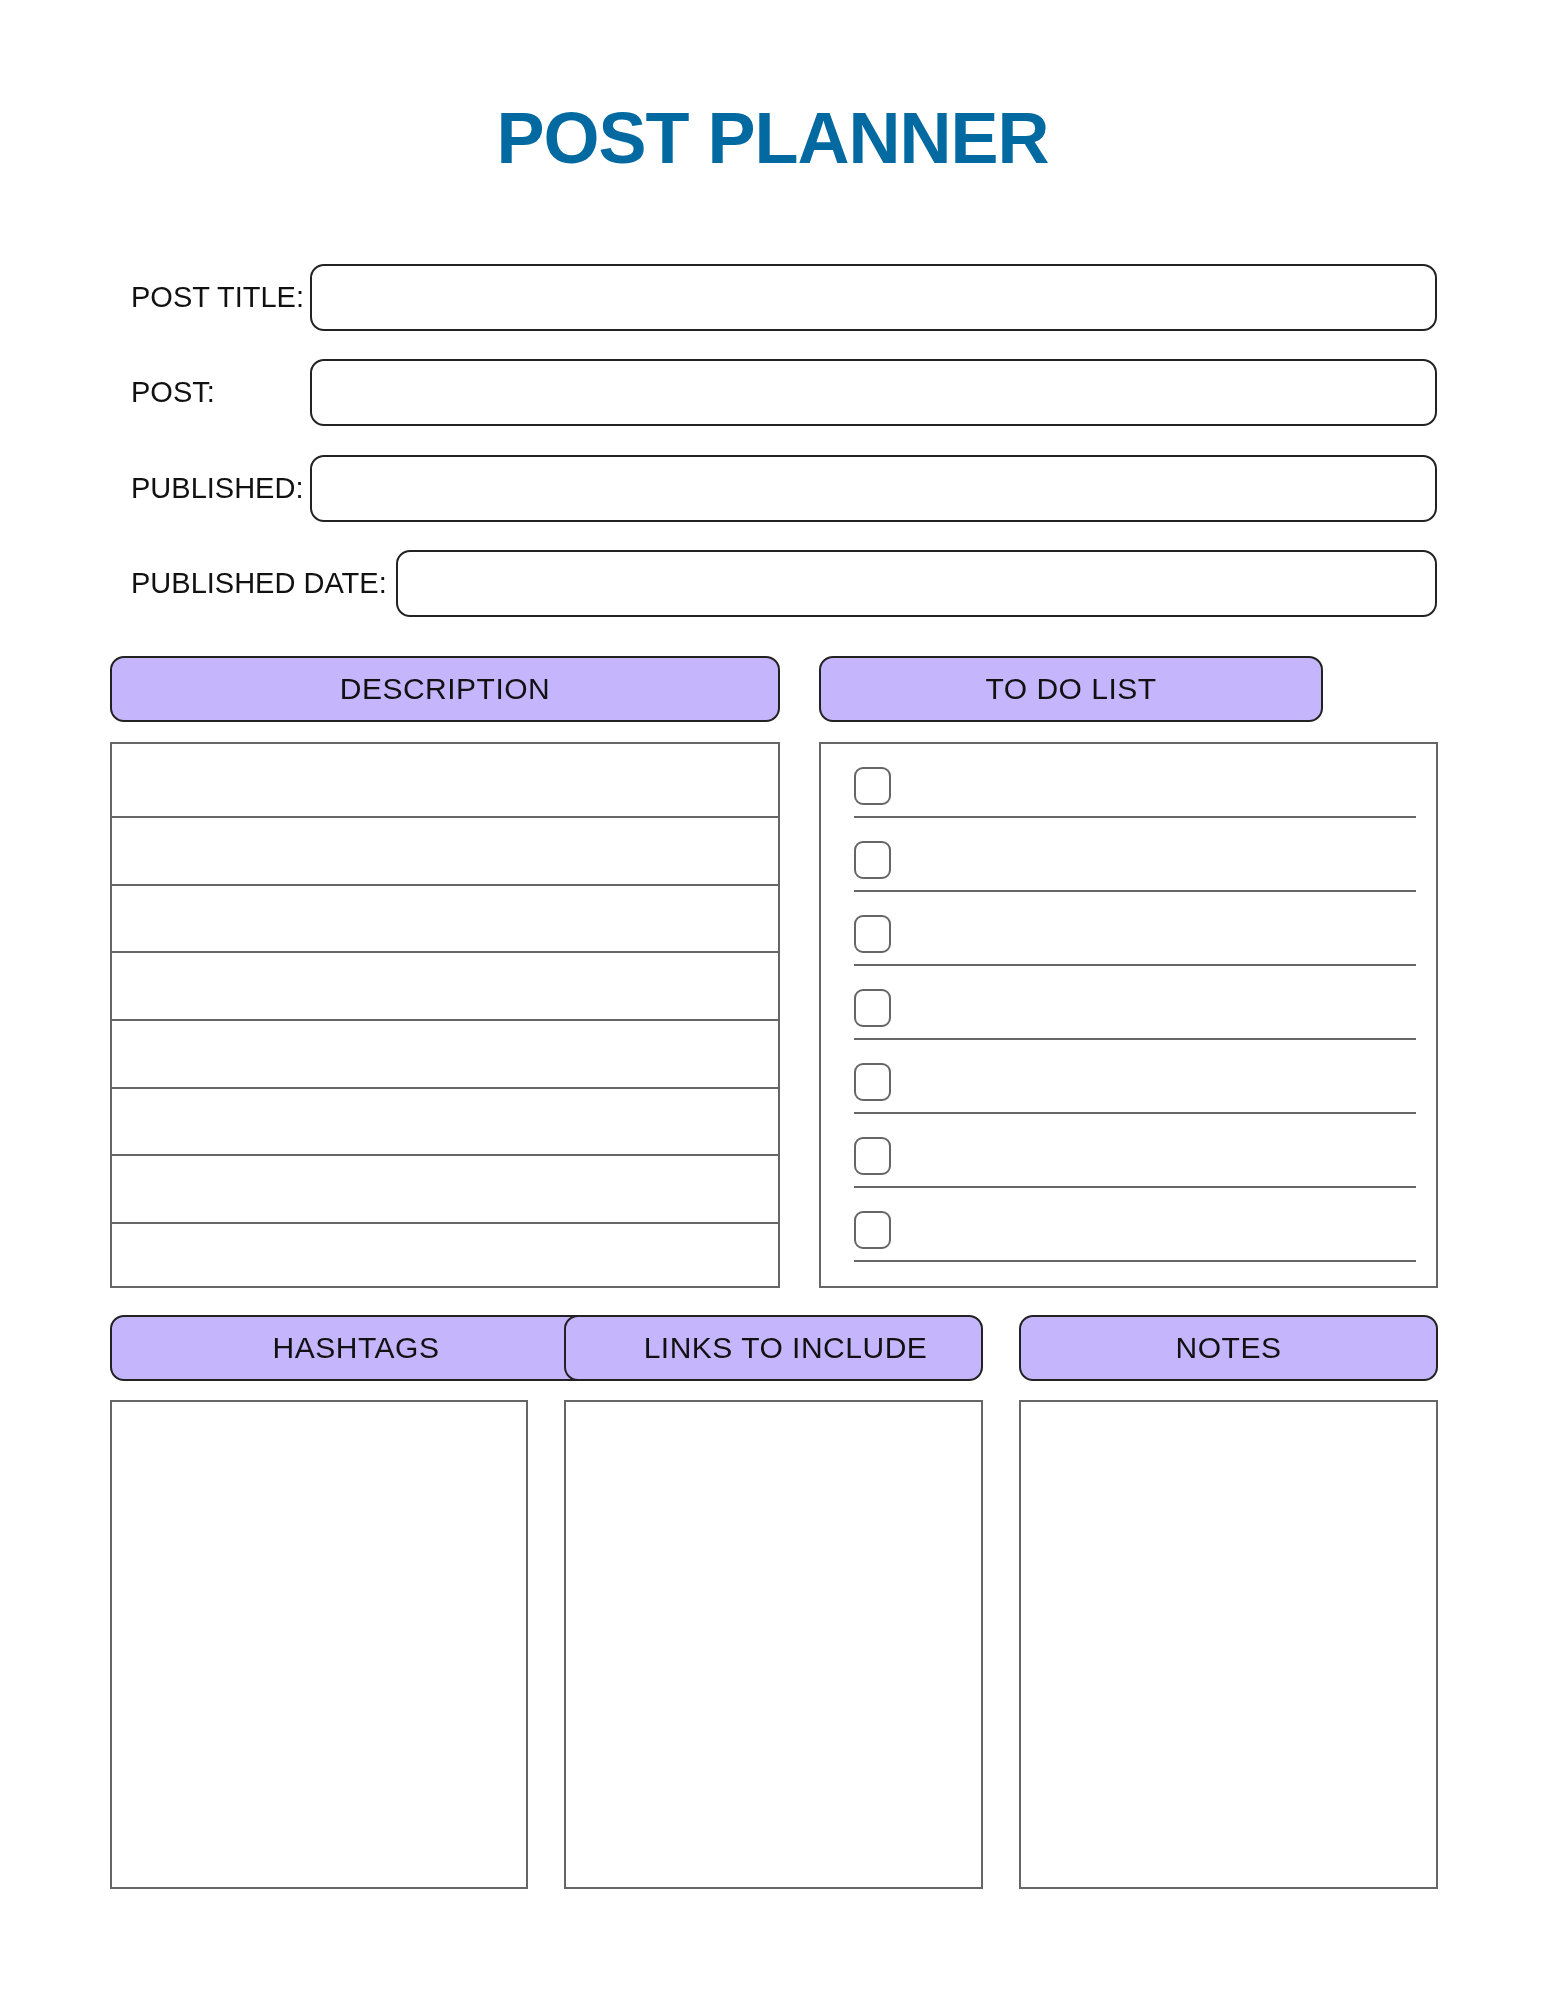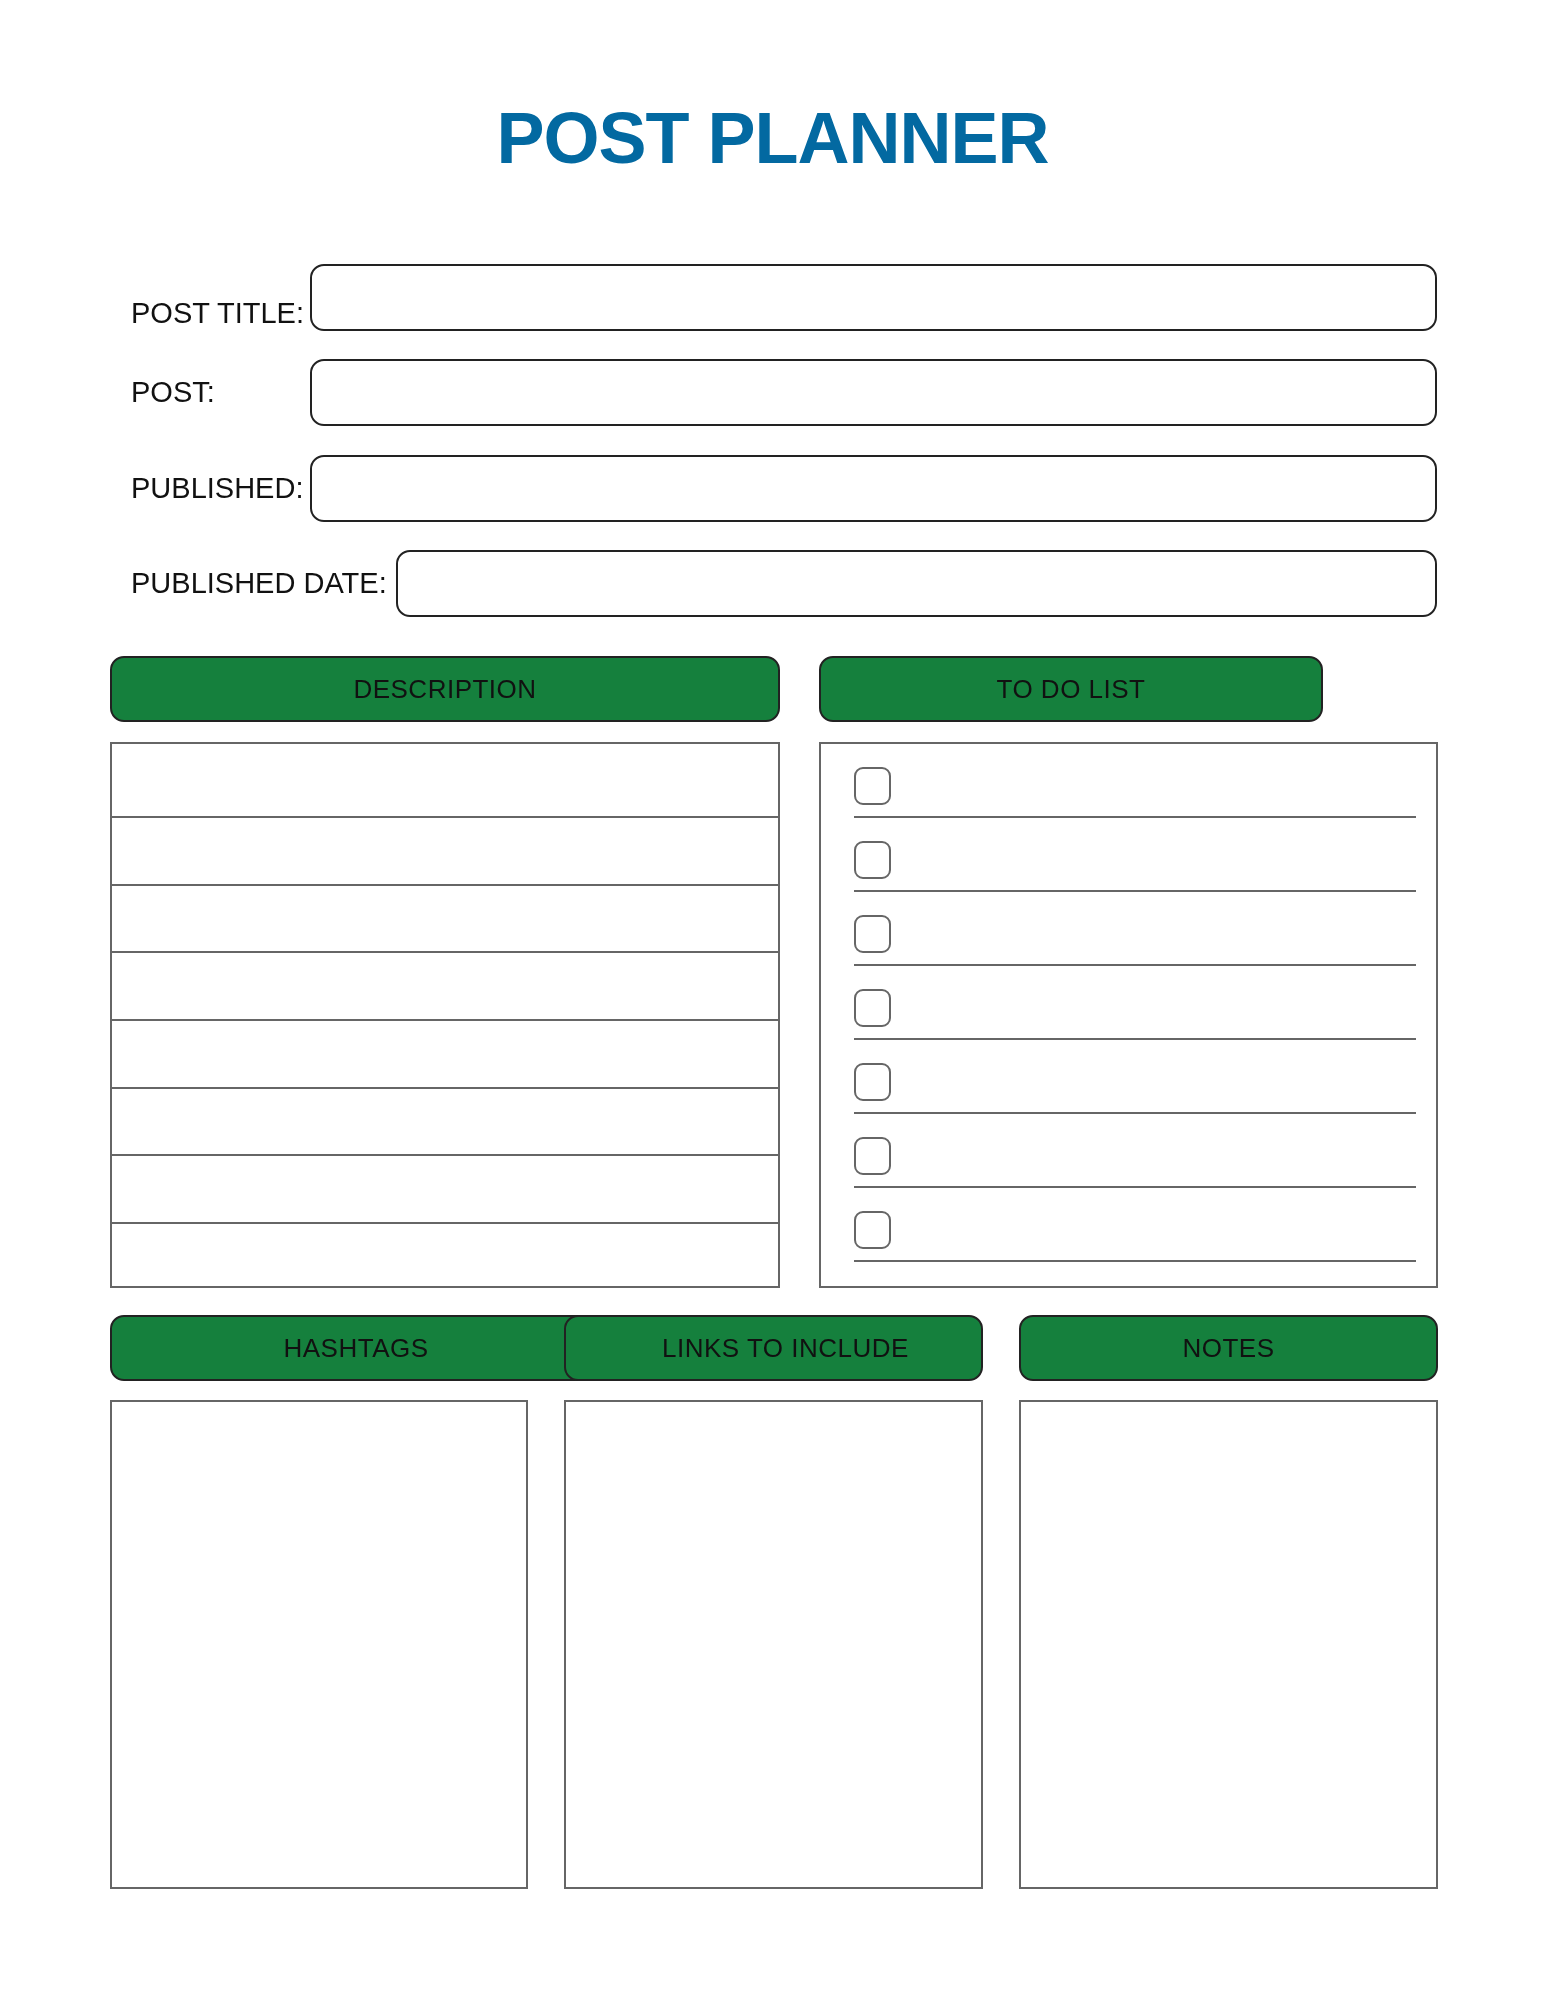--- a/index.html
+++ b/index.html
@@ -1,33 +1,33 @@
 <!DOCTYPE html>
 <html><head>
   <meta charset="utf-8">
   <style>
     html, body { margin: 0; padding: 0; background: #ffffff; }
     body { width: 1545px; height: 2000px; position: relative; overflow: hidden; font-family: "Liberation Sans", "DejaVu Sans", sans-serif; color: #111; }
     .abs { position: absolute; box-sizing: border-box; }
     .title { left: 0; width: 1545px; top: 96px; text-align: center; font-size: 72px; font-weight: 700; color: #0369a1; letter-spacing: -1px; line-height: 84px; }
     .field-label { left: 131px; font-size: 29px; color: #111; line-height: 67px; height: 67px; white-space: nowrap; }
     .field-box { border: 2px solid #222; border-radius: 14px; background: #fff; height: 67px; }
-    .sec-header { background: #15803d; border: 2px solid #222; border-radius: 14px; height: 66px; display: flex; align-items: center; justify-content: center; font-size: 26px; color: #111; letter-spacing: 0.5px; }
+    .sec-header { background: #c4b5fd; border: 2px solid #222; border-radius: 14px; height: 66px; display: flex; align-items: center; justify-content: center; font-size: 30px; color: #111; letter-spacing: 0.5px; }
     .sec-box { border: 2px solid #666; background: #fff; }
     .desc-row { position: absolute; left: 0; right: 0; border-top: 2px solid #666; }
     .todo-item { position: absolute; left: 33px; right: 20px; height: 74px; }
     .checkbox { position: absolute; left: 0; width: 37px; height: 38px; border: 2px solid #666; border-radius: 9px; box-sizing: border-box; background: #fff; }
     .todo-line { position: absolute; left: 0; right: 0; bottom: 0; border-top: 2px solid #666; }
   </style>
 </head>
 <body>
 
 <div class="abs title">POST PLANNER</div>
 
-<div class="abs field-label" style="top:280px;">POST TITLE:</div>
+<div class="abs field-label" style="top:264px;">POST TITLE:</div>
 <div class="abs field-box" style="left:310px; width:1127px; top:264px;"></div>
 
 <div class="abs field-label" style="top:359px;">POST:</div>
 <div class="abs field-box" style="left:310px; width:1127px; top:359px;"></div>
 
 <div class="abs field-label" style="top:455px;">PUBLISHED:</div>
 <div class="abs field-box" style="left:310px; width:1127px; top:455px;"></div>
 
 <div class="abs field-label" style="top:550px;">PUBLISHED DATE:</div>
 <div class="abs field-box" style="left:396px; width:1041px; top:550px;"></div>

